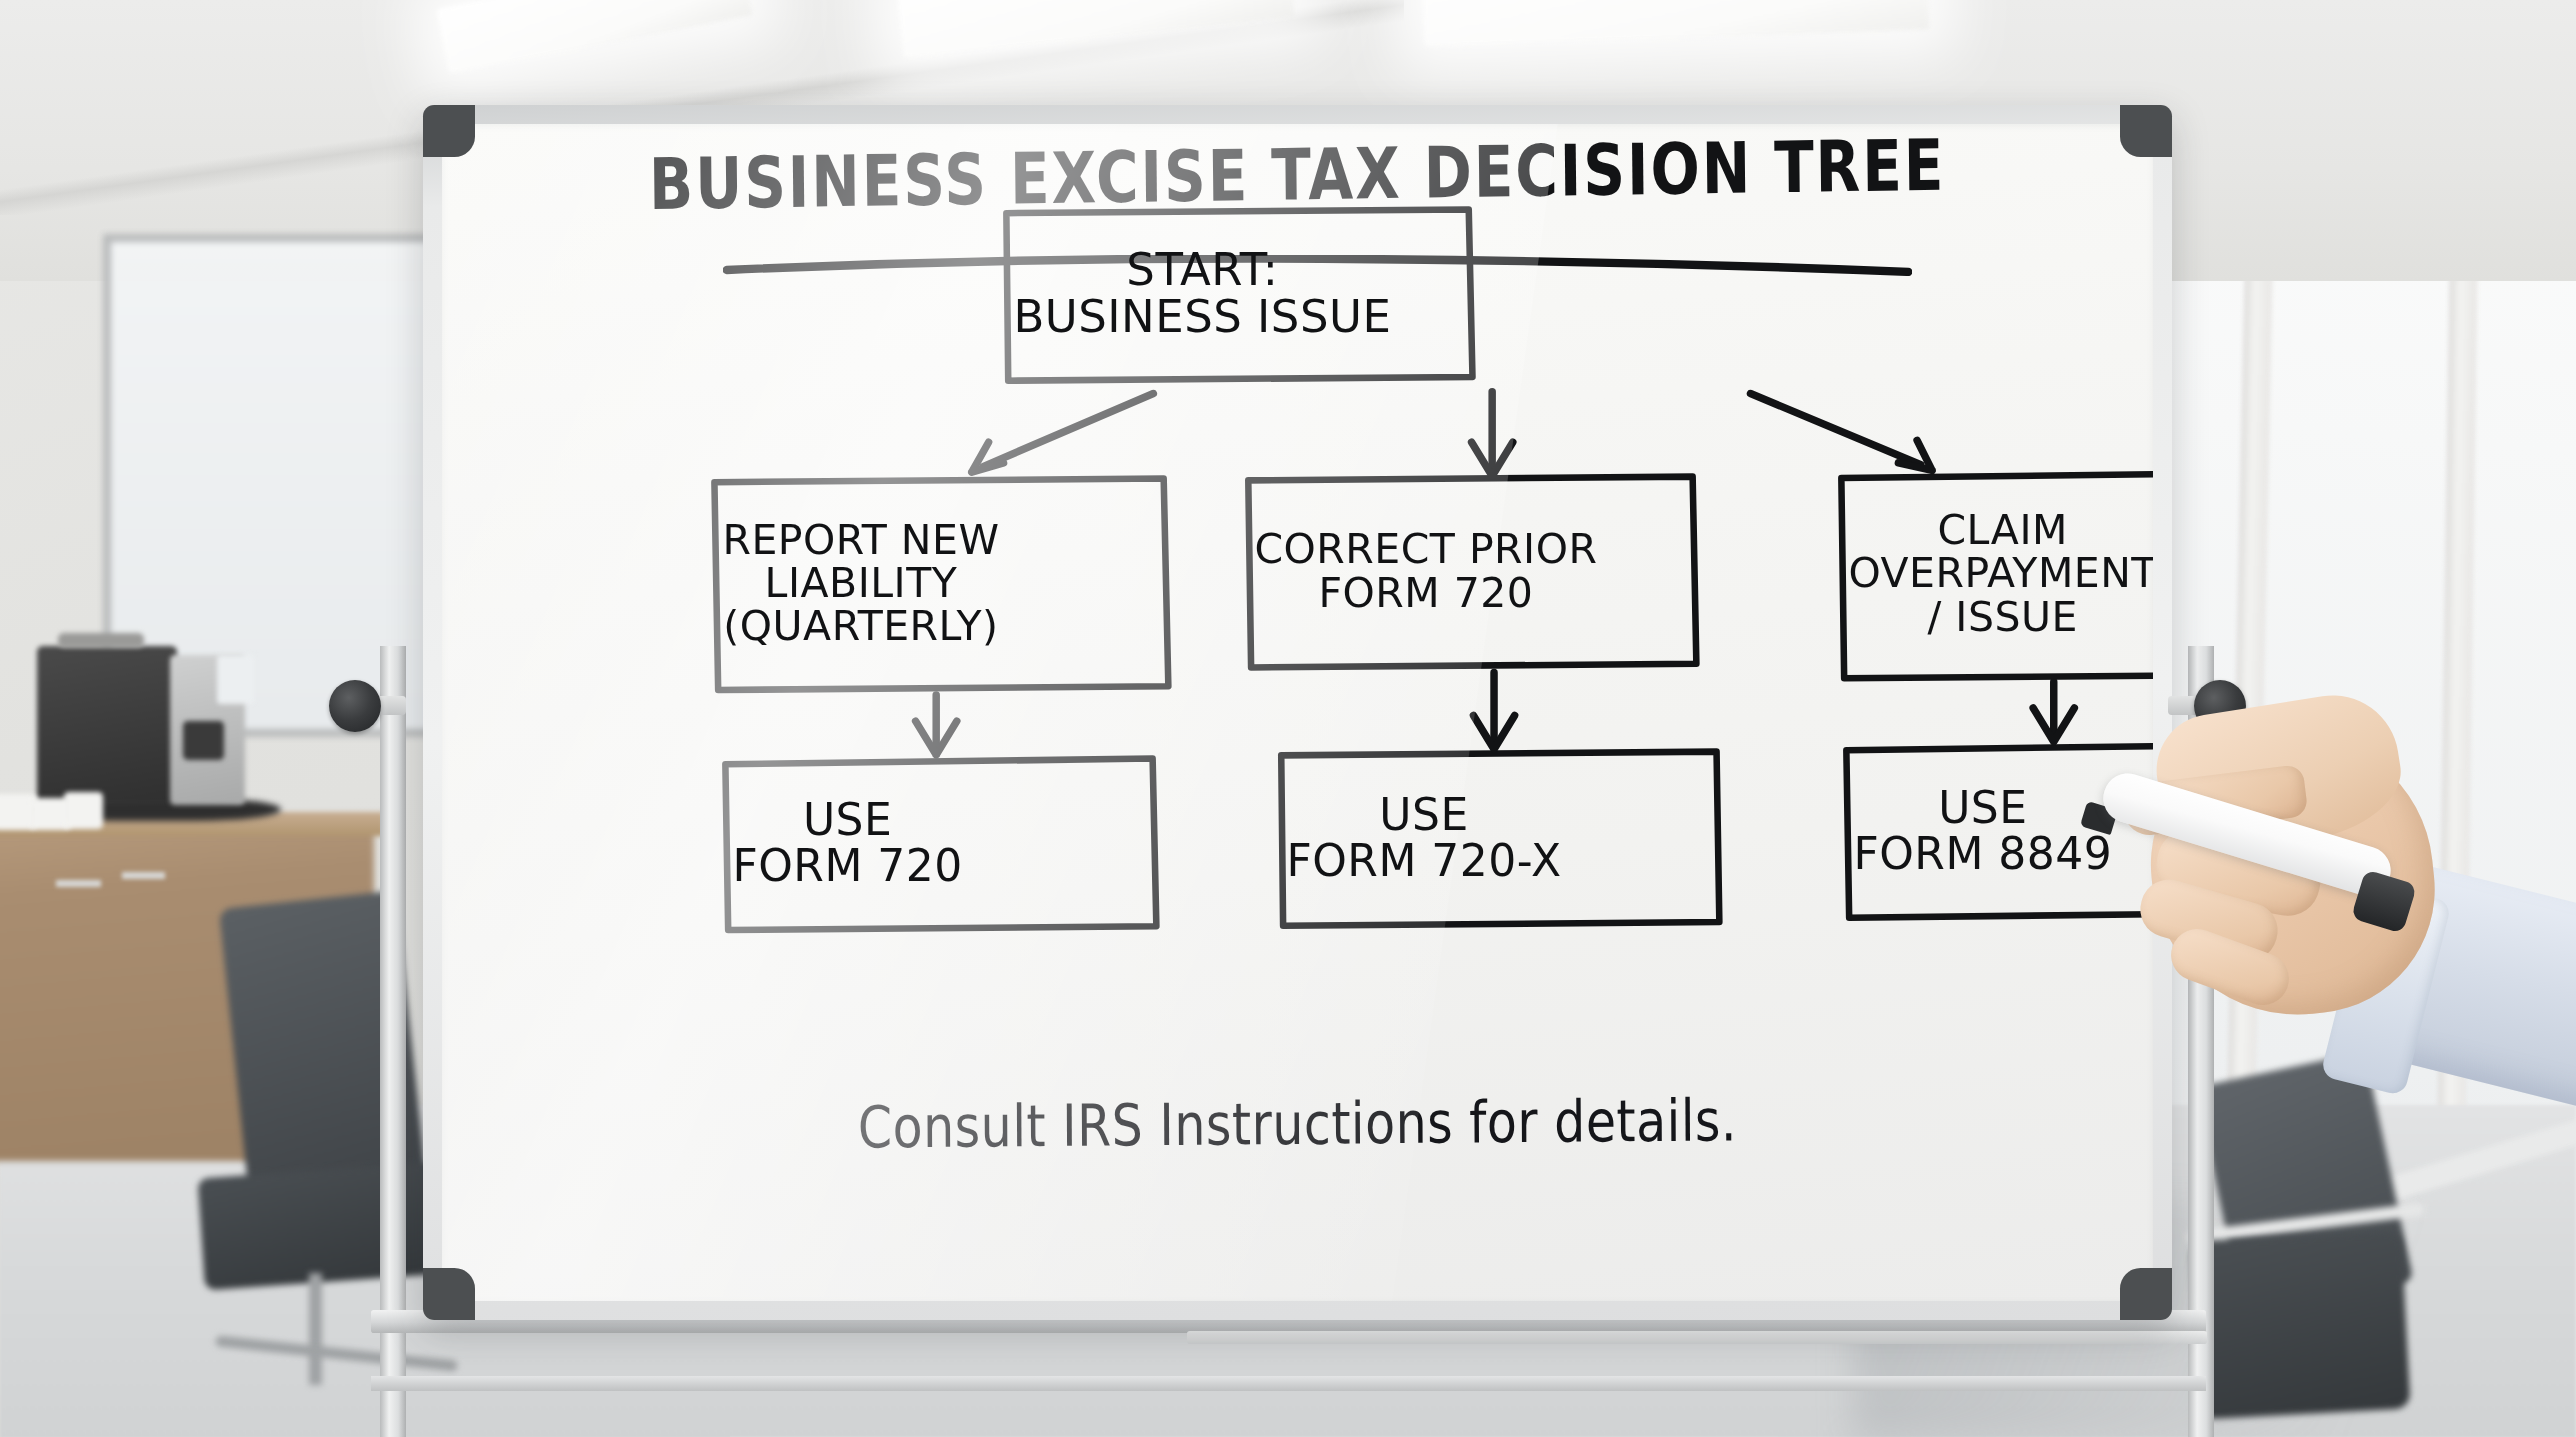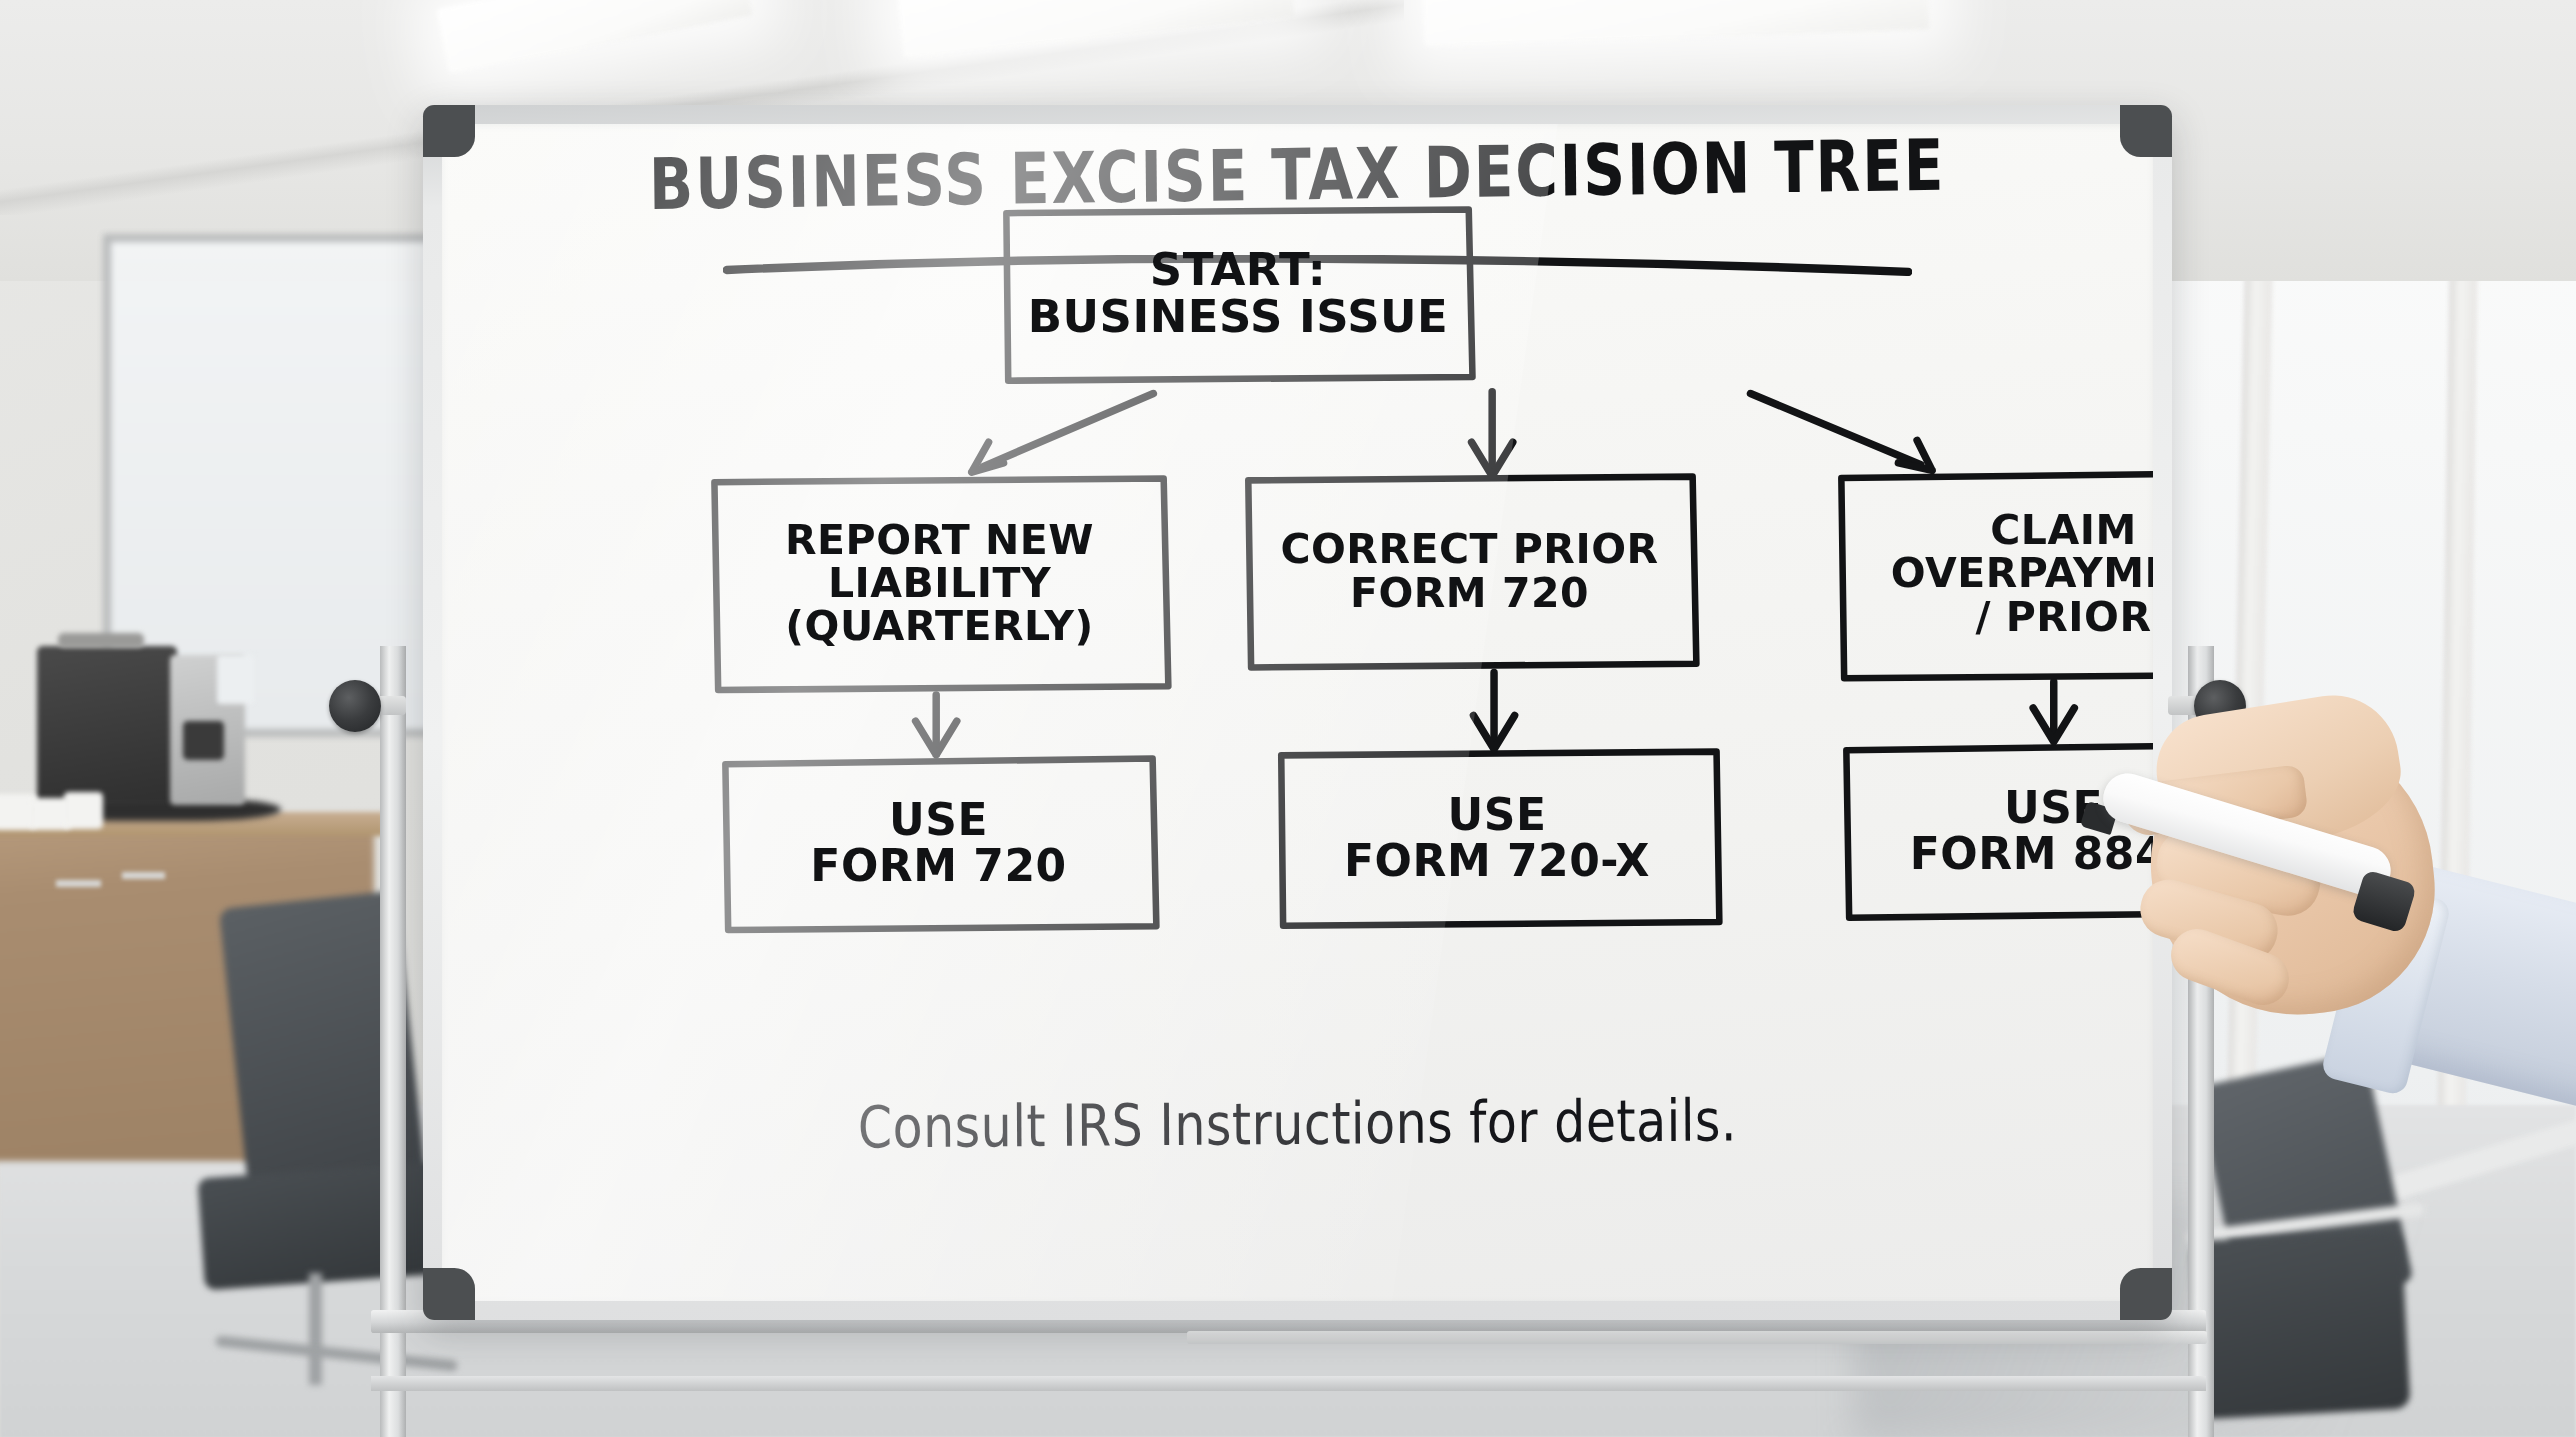--- a/index.html
+++ b/index.html
@@ -270,23 +270,22 @@
   .title-underline {
     position: absolute; left: 281px; top: 131px;
     width: 1189px; height: 20.6px;
   }
 
   .node {
     position: absolute;
     box-sizing: border-box;
     display: flex;
     align-items: center;
-    justify-content: center;
     color: #121315;
-    font-weight: 700;
+    font-weight: 400;
     font-size: 41px;
     line-height: 1.12;
     text-align: center;
     letter-spacing: 0.6px;
     background: transparent;
   }
   .node .node-box-svg { position: absolute; inset: -7.5px; overflow: visible; }
   .node .node-label { position: relative; z-index: 2; padding: 0 9.4px; white-space: pre-line; }
 
   .node-start   { left: 562px;  top: 84px;  width: 468px; height: 170px; font-size: 45px; }
@@ -474,21 +473,21 @@
           <span class="node-label hand-text">CORRECT PRIOR
 FORM 720</span>
         </div>
 
         <div class="node node-b3">
           <svg class="node-box-svg" viewBox="0 0 496 234" preserveAspectRatio="none">
             <path d="M10 14 L487 8 L491 224 L13 228 Z" fill="none" stroke="#121315" stroke-width="7" stroke-linejoin="round" stroke-linecap="round"></path>
           </svg>
           <span class="node-label hand-text">CLAIM
 OVERPAYMENT
-/ PRIOR</span>
+/ ISSUE</span>
         </div>
 
         <div class="node node-r1">
           <svg class="node-box-svg" viewBox="0 0 476 196" preserveAspectRatio="none">
             <path d="M10 13 L466 7 L470 186 L13 190 Z" fill="none" stroke="#121315" stroke-width="7" stroke-linejoin="round" stroke-linecap="round"></path>
           </svg>
           <span class="node-label hand-text">USE
 FORM 720</span>
         </div>
 

